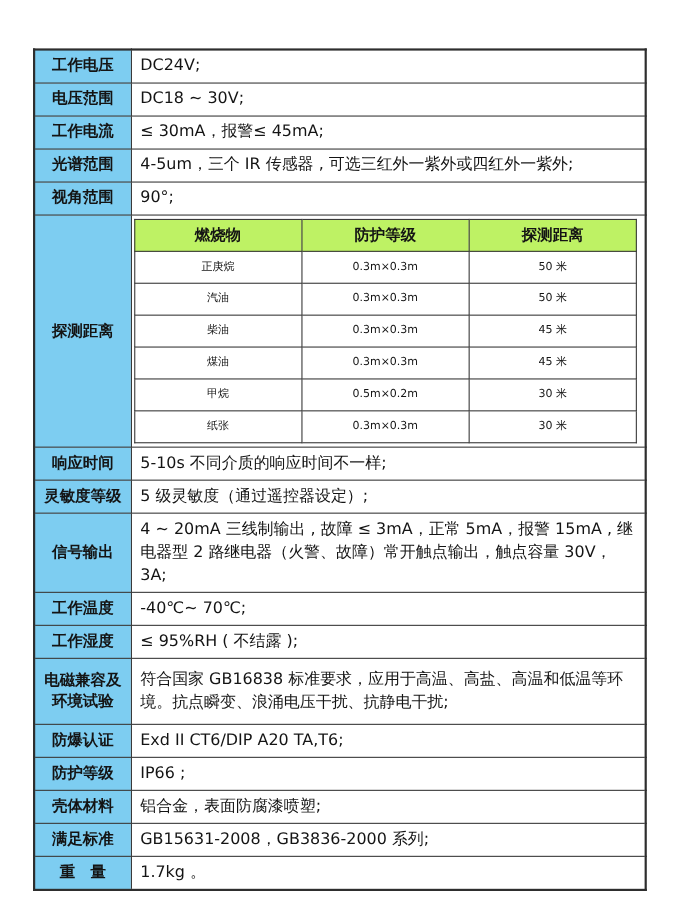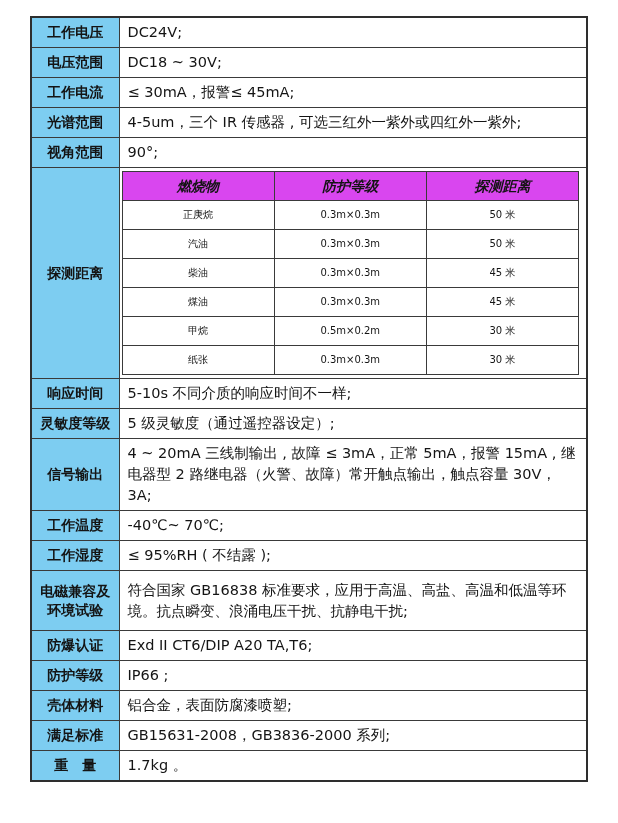--- a/index.html
+++ b/index.html
@@ -1,21 +1,21 @@
 <!DOCTYPE html>
 <html><head>
 <meta charset="utf-8">
 <style>
   html, body { margin: 0; padding: 0; background: #ffffff; }
   body {
     width: 618px; height: 823px; overflow: hidden;
     font-family: "DejaVu Sans", "Liberation Sans", sans-serif;
     color: #141414;
   }
-  .wrap { padding: 16px 0 0 30px; }
+  .wrap { padding: 16px 0 0 30px; margin-top: 28px; }
 
   table.spec {
     border-collapse: collapse;
     width: 558px;
     table-layout: fixed;
     border: 2px solid #2e2e2e;
   }
   .spec > tbody > tr > td {
     border: 1px solid #3a3a3a;
     vertical-align: middle;
@@ -46,21 +46,21 @@
     width: 100%;
     table-layout: fixed;
   }
   .nested th, .nested td {
     border: 1px solid #3a3a3a;
     height: 28px;
     text-align: center;
     vertical-align: middle;
     padding: 0 4px;
   }
-  .nested th { background: #d946ef; font-size: 14px; font-weight: bold; font-style: italic; }
+  .nested th { background: #bef264; font-size: 14px; font-weight: bold; }
   .nested td { font-size: 10px; background: #ffffff; }
 </style>
 </head>
 <body>
 
 <div class="wrap">
   <table class="spec">
     <colgroup>
         <col class="c-label">
         <col class="c-value">

